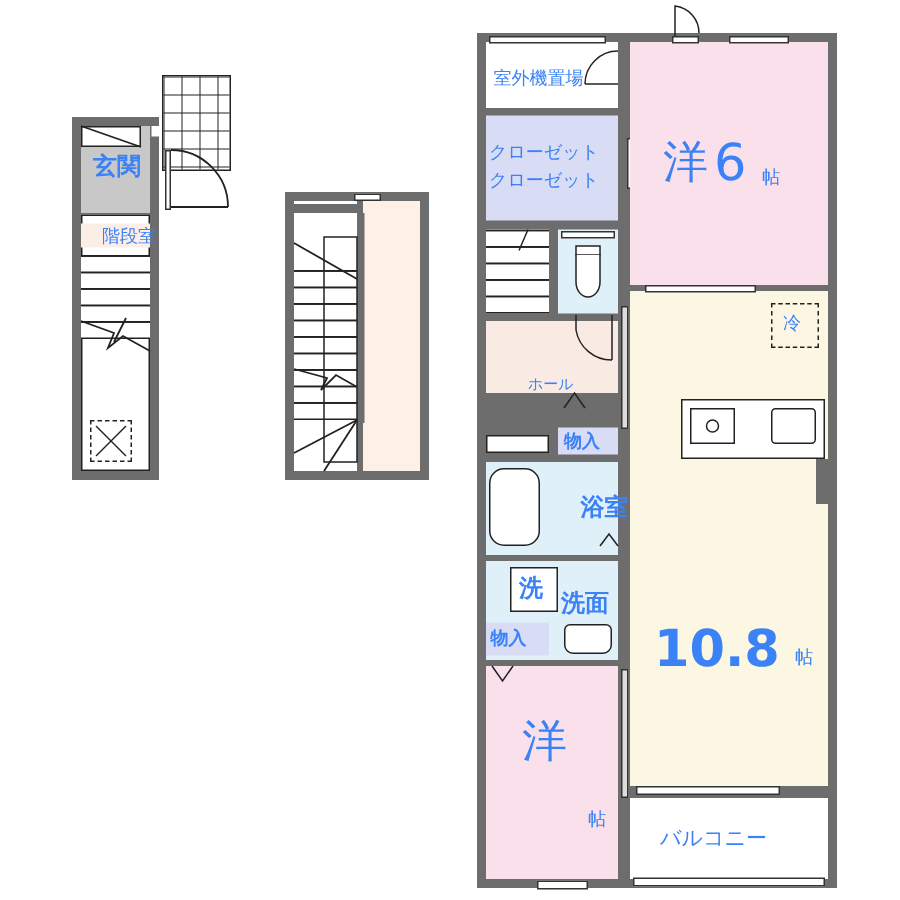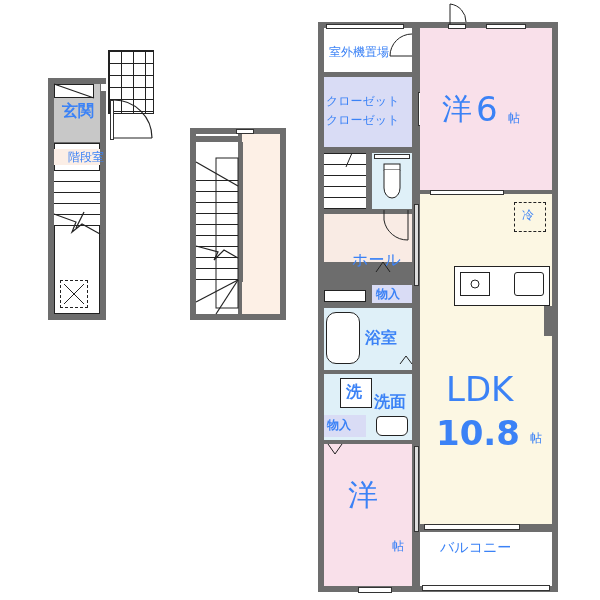--- a/index.html
+++ b/index.html
@@ -5,21 +5,21 @@
   html, body { margin: 0; padding: 0; background: #ffffff; }
   body { width: 600px; height: 600px; position: relative; overflow: hidden;
          font-family: "DejaVu Sans", "Liberation Sans", sans-serif; color: #222; }
   .abs { position: absolute; box-sizing: border-box; }
   .wall { background: #6d6d6d; }
   .room { position: absolute; box-sizing: border-box; }
   .lbl { position: absolute; white-space: nowrap; color: #3b82f6; line-height: 1; }
   .big { font-size: 34px; }
   .mid { font-size: 16px; text-align: center; }
   .sm  { font-size: 12px; }
-  .tiny { font-size: 16px; }
+  .tiny { font-size: 10px; }
   .win { position: absolute; background: #fff; border: 1.5px solid #333; box-sizing: border-box; }
   .tile { position:absolute; box-sizing:border-box;
           background-image: linear-gradient(#222 1px, transparent 1px), linear-gradient(90deg, #222 1px, transparent 1px);
           background-size: 12px 12px; border:1px solid #222; background-color:#fff; }
   .stairs { position:absolute; box-sizing:border-box;
             background-image: linear-gradient(#222 1.5px, transparent 1.5px);
             background-size: 100% 11px; background-color:#fff; }
   svg { position:absolute; overflow: visible; }
 </style>
 </head>
@@ -129,21 +129,21 @@
       <polyline points="0,10 7,0 14,10" fill="none" stroke="#222" stroke-width="1"></polyline>
     </svg>
   <div class="win" style="left:96px;top:182px;width:5px;height:82px;background:#ddd;"></div>
 
   <div class="room" style="left:54px;top:263px;width:40px;height:18px;background:#d9dcf5;"></div>
   <span class="lbl sm" style="left:58px;top:266px;font-weight:bold;">物入</span>
   <div class="room" style="left:6px;top:268px;width:42px;height:12px;background:#fff;border:1px solid #222;"></div>
 
   <div class="room" style="left:6px;top:286px;width:88px;height:62px;background:#dff0f8;"></div>
   <div class="room" style="left:8px;top:290px;width:34px;height:52px;background:#fff;border:1.5px solid #222;border-radius:10px;"></div>
-  <span class="lbl mid" style="left:47px;top:308px;font-weight:bold;">浴室</span>
+  <span class="lbl mid" style="left:69px;top:308px;font-weight:bold;">浴室</span>
   <svg style="left:82px;top:334px;" width="12" height="10">
       <polyline points="0,8 6,0 12,8" fill="none" stroke="#222" stroke-width="1"></polyline>
     </svg>
 
   <div class="room" style="left:6px;top:352px;width:88px;height:66px;background:#dff0f8;"></div>
   <div class="room" style="left:22px;top:356px;width:32px;height:30px;background:#fff;border:1px solid #222;"></div>
   <span class="lbl mid" style="left:28px;top:362px;font-weight:bold;">洗</span>
   <span class="lbl mid" style="left:56px;top:373px;font-weight:bold;font-family:Liberation Mono, monospace;">洗面</span>
   <div class="room" style="left:58px;top:394px;width:32px;height:20px;background:#fff;border:1.5px solid #222;border-radius:4px 4px 6px 6px;"></div>
 
@@ -164,21 +164,20 @@
   <div class="room" style="left:196px;top:180px;width:32px;height:30px;border:1.5px dashed #222;"></div>
   <span class="lbl sm" style="left:204px;top:187px;">冷</span>
 
   <div class="room" style="left:136px;top:244px;width:96px;height:40px;background:#fff;border:1.5px solid #222;"></div>
   <div class="room" style="left:142px;top:250px;width:30px;height:24px;background:#fff;border:1.5px solid #222;"></div>
   <svg style="left:152px;top:257px;" width="10" height="10">
       <circle cx="5" cy="5" r="4" fill="none" stroke="#222" stroke-width="1"></circle>
     </svg>
   <div class="room" style="left:196px;top:250px;width:30px;height:24px;background:#fff;border:1.5px solid #222;border-radius:3px;"></div>
   <div class="abs wall" style="left:226px;top:284px;width:8px;height:30px;"></div>
-  <span class="lbl big" style="left:128px;top:350px;">LDK</span>
   <span class="lbl big" style="left:118px;top:394px;font-weight:bold;">10.8</span>
   <span class="lbl sm" style="left:212px;top:410px;">帖</span>
   <div class="win" style="left:106px;top:502px;width:96px;height:6px;"></div>
 
   <div class="room" style="left:102px;top:510px;width:132px;height:54px;background:#fff;"></div>
-  <span class="lbl sm" style="left:122px;top:518px;font-size:14px;">バルコニー</span>
+  <span class="lbl sm" style="left:122px;top:530px;font-size:14px;">バルコニー</span>
   <div class="win" style="left:104px;top:563px;width:128px;height:6px;"></div>
 </div>
 
 </body></html>

